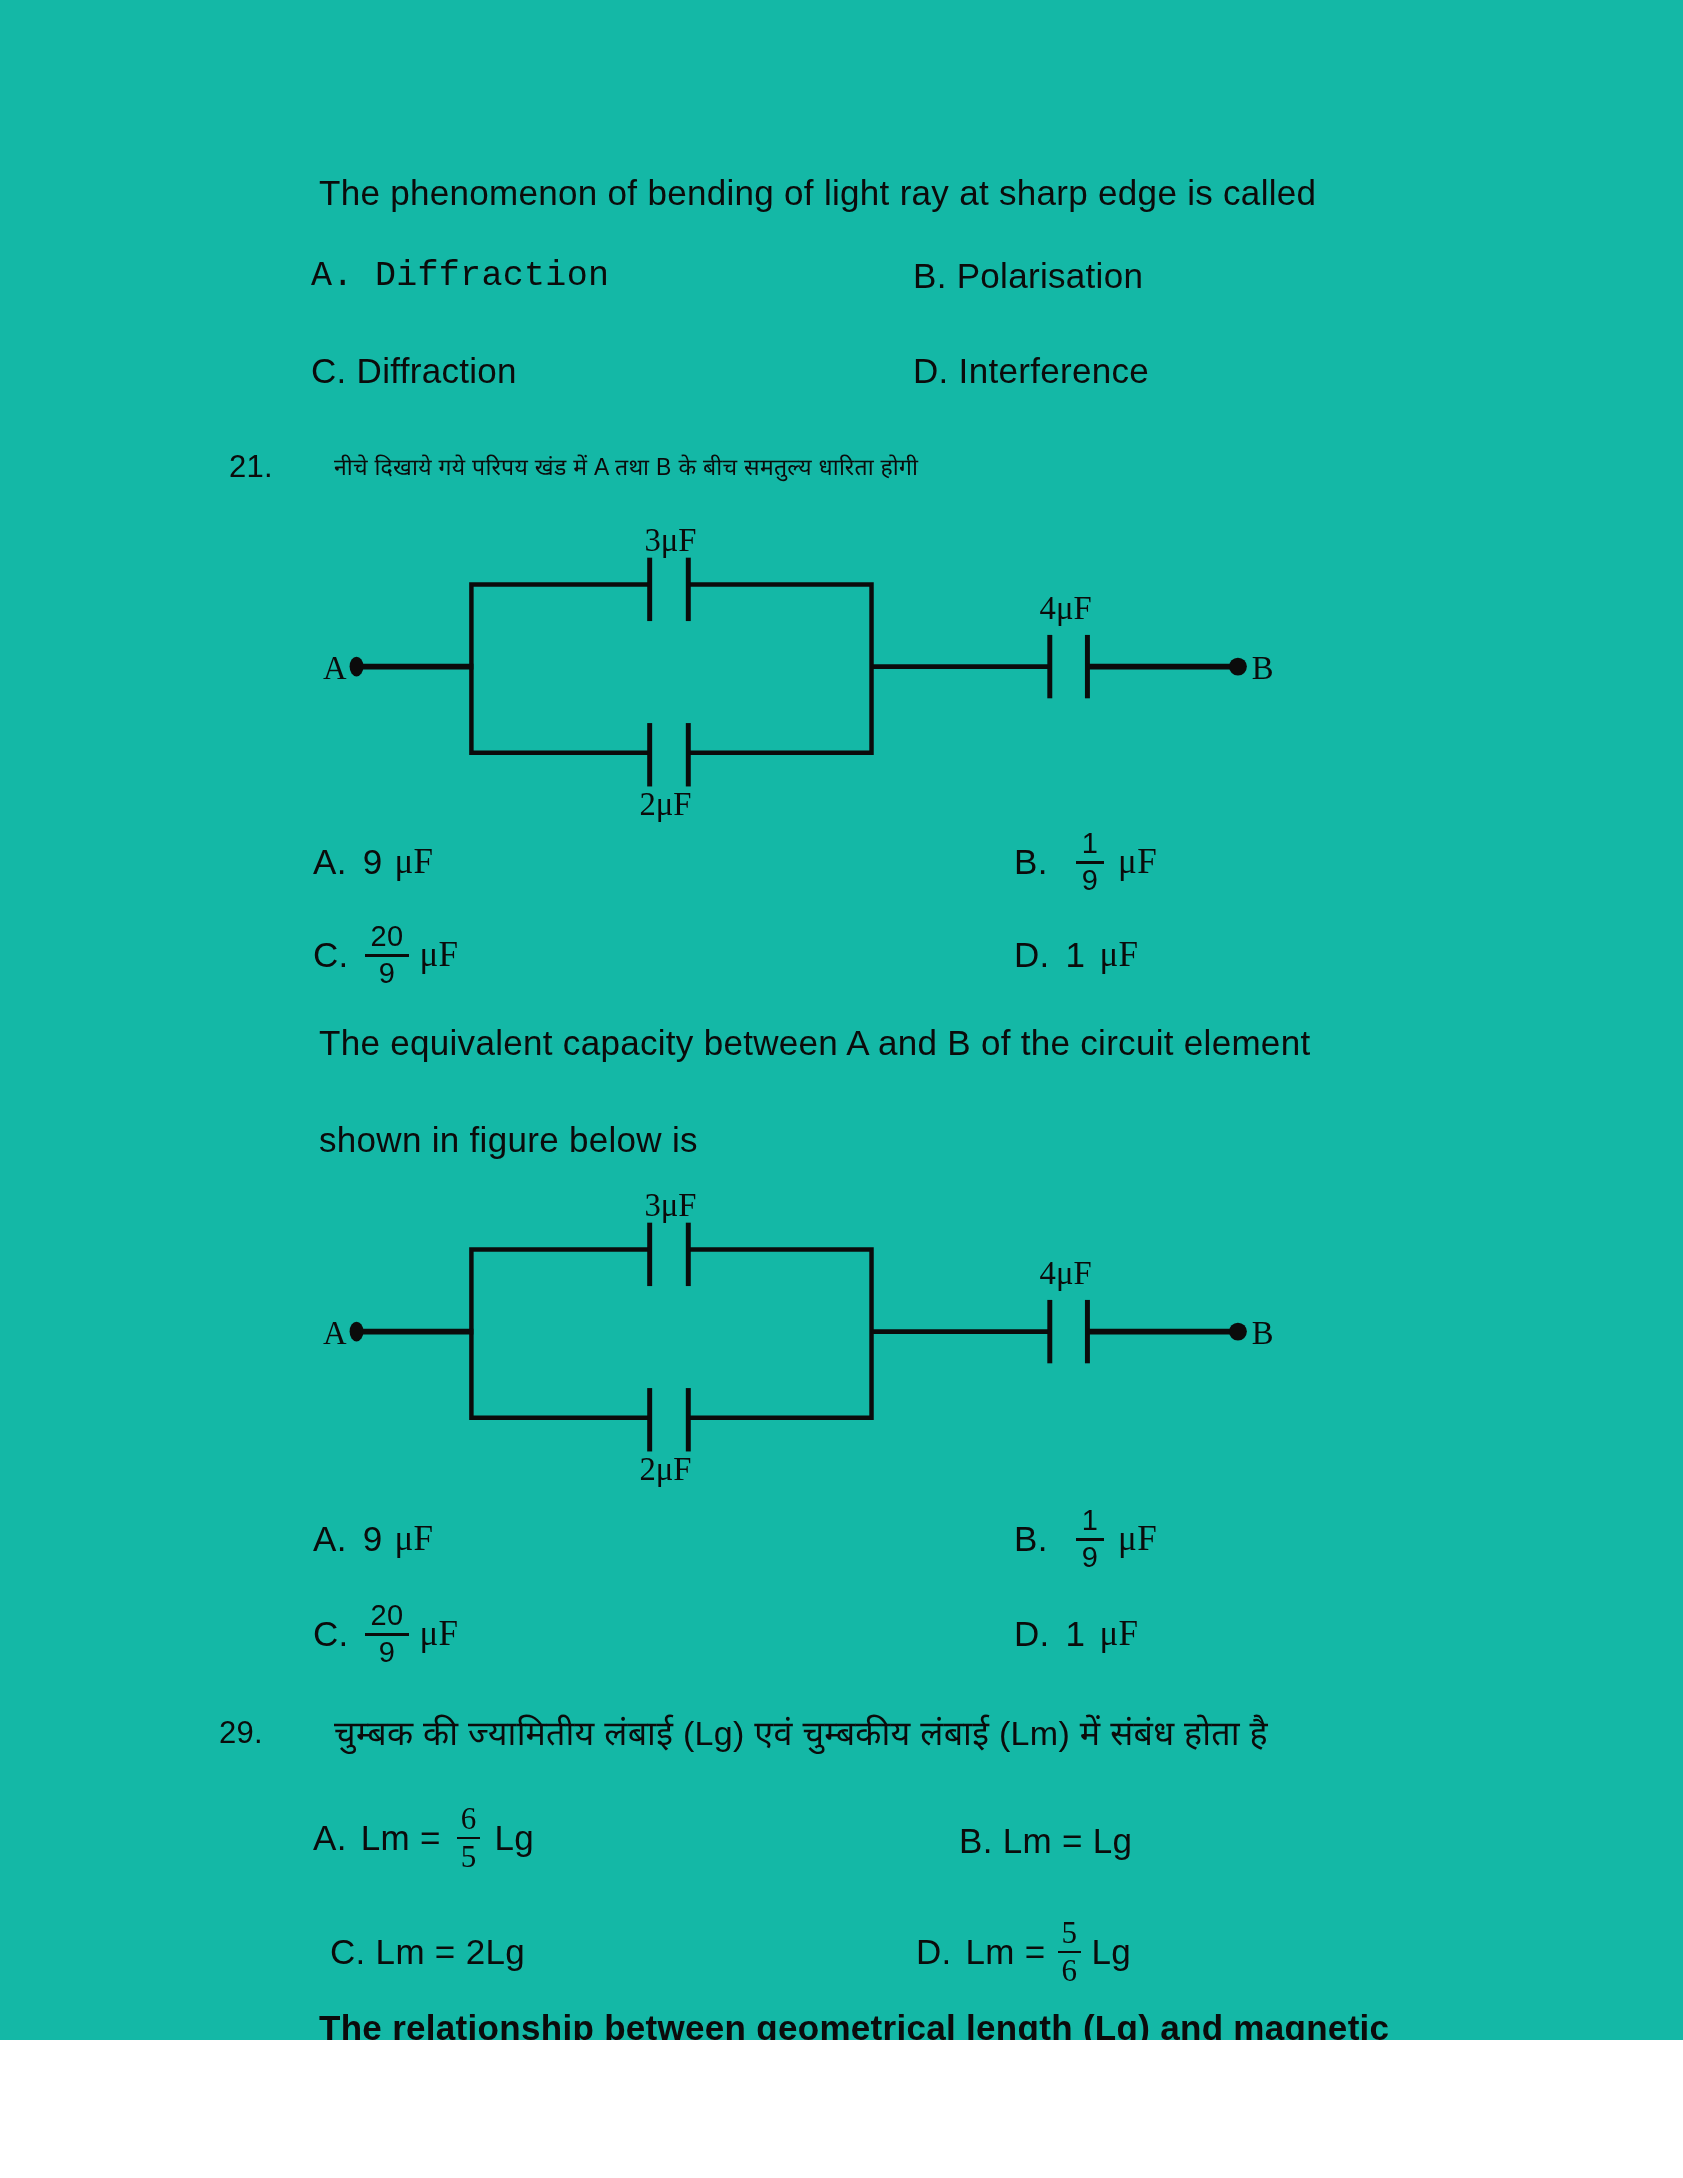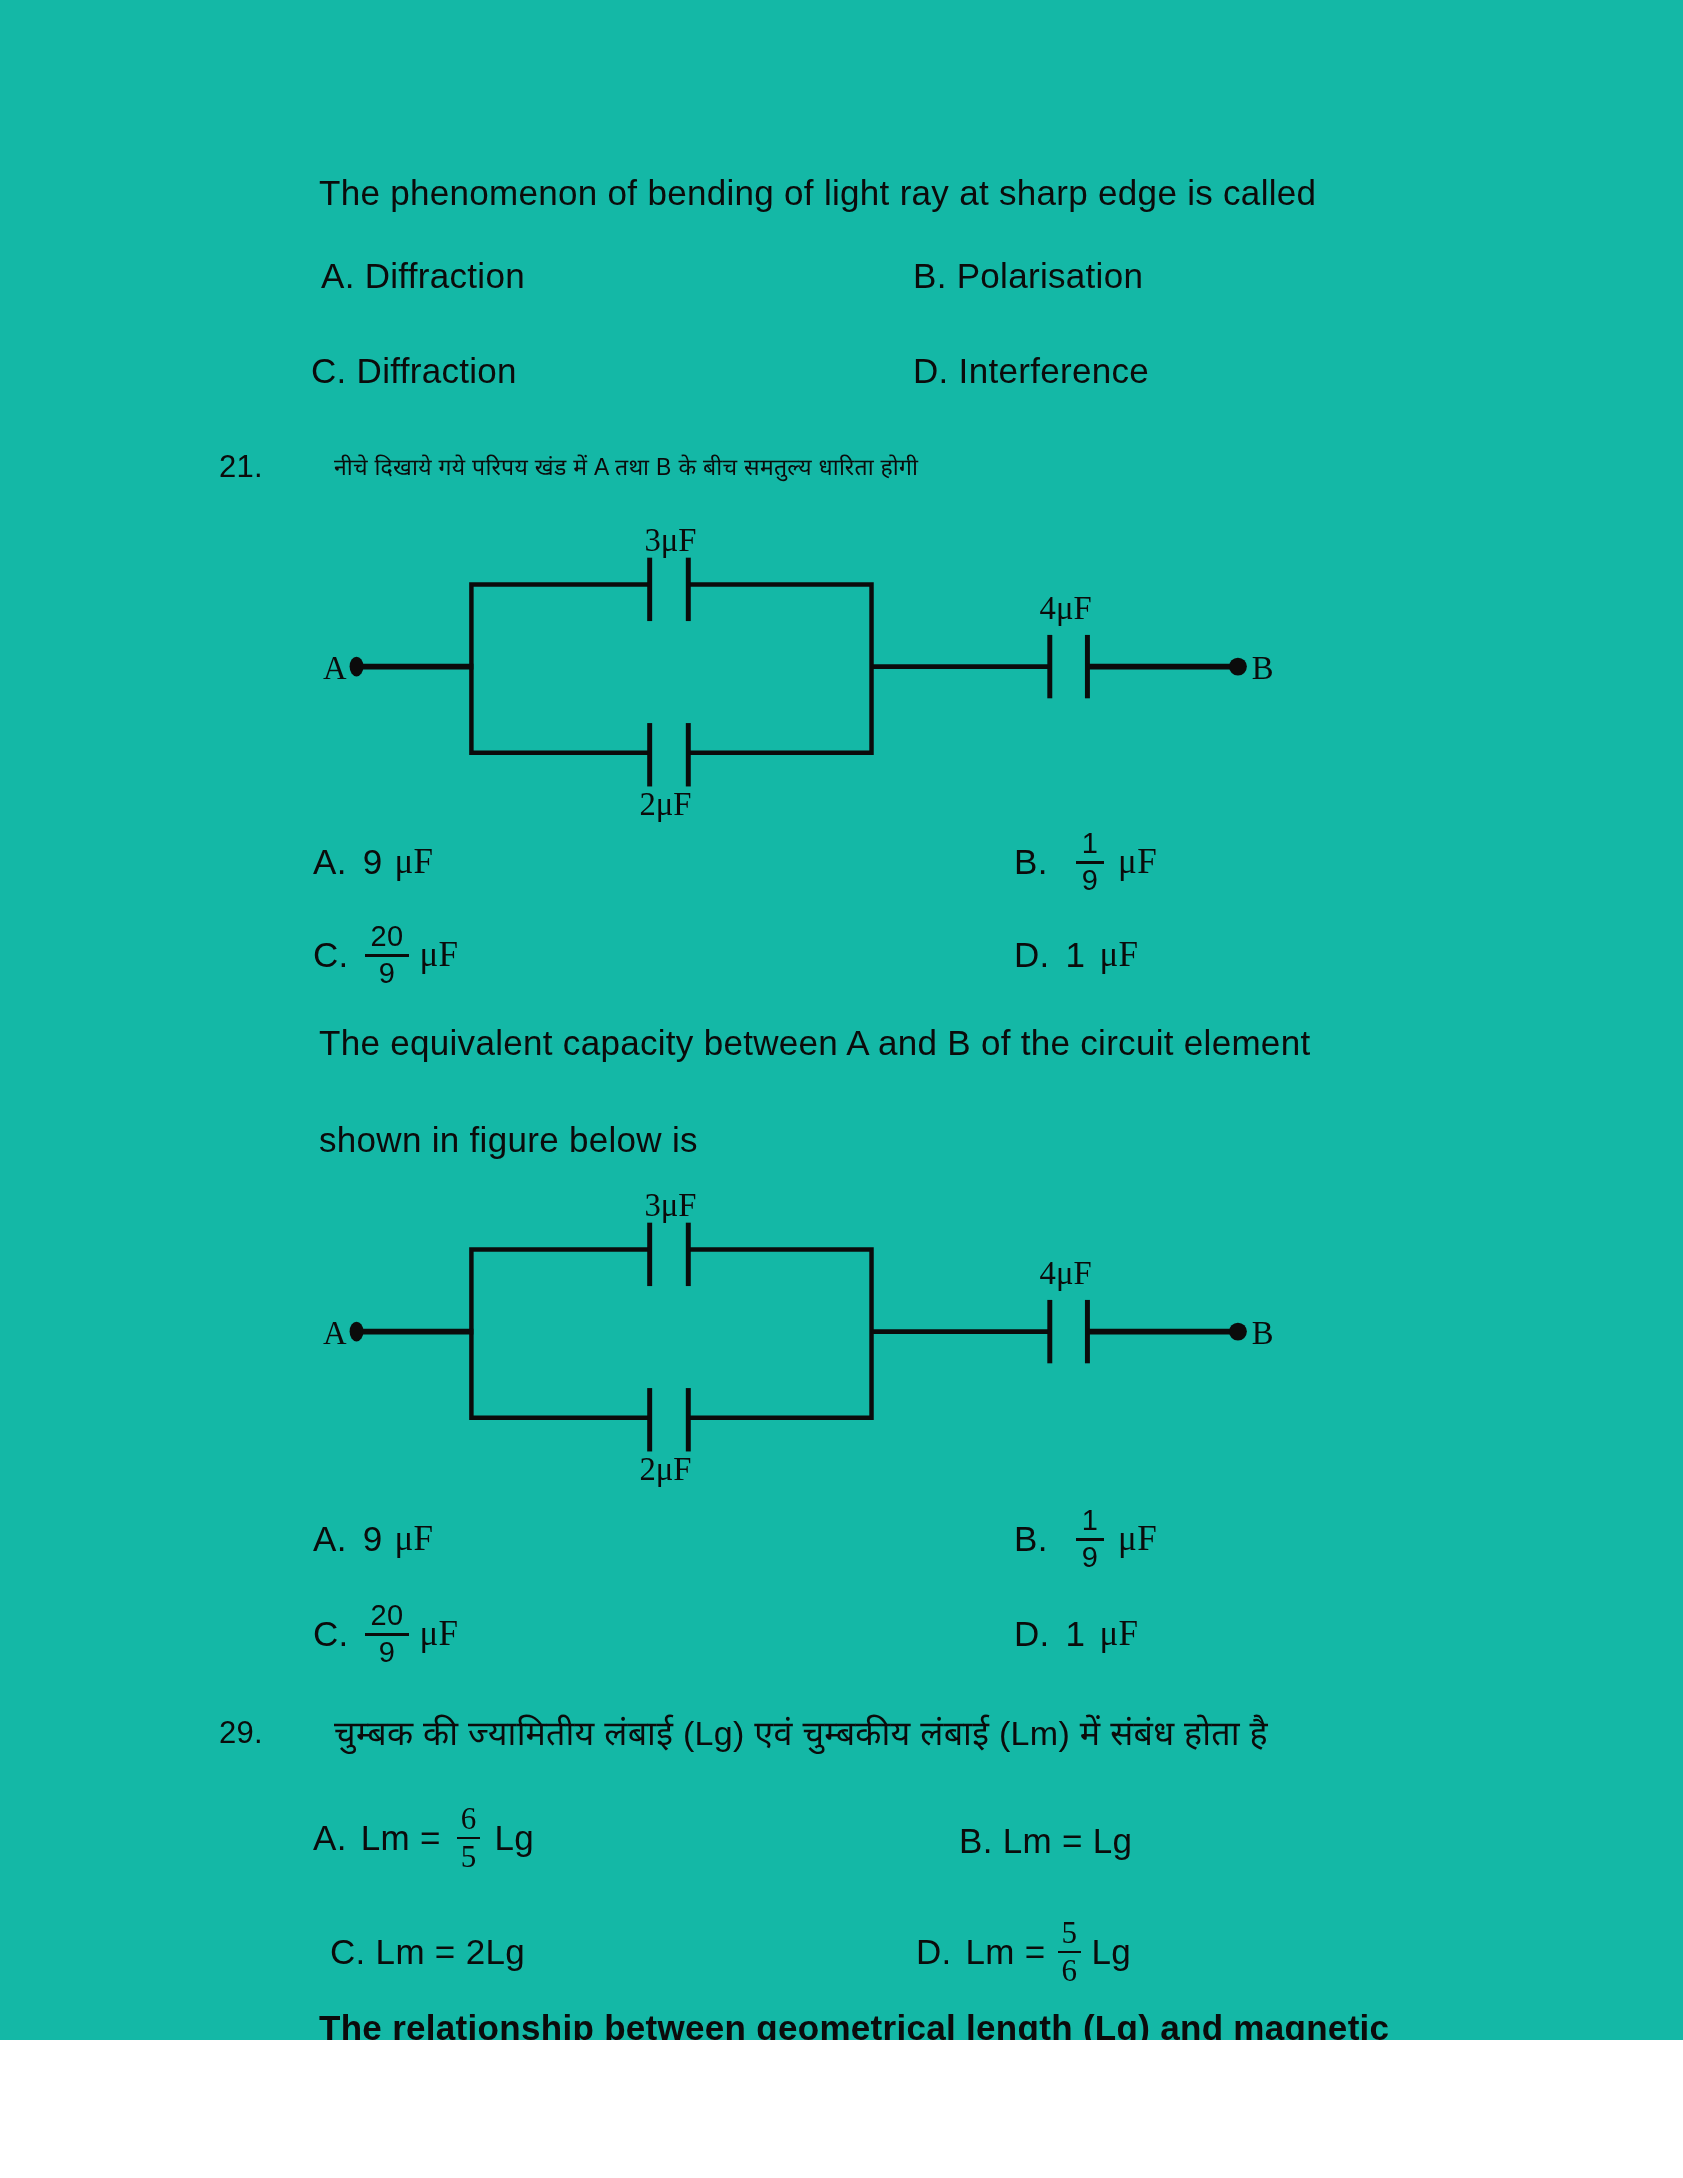--- a/index.html
+++ b/index.html
@@ -39,34 +39,34 @@
     font-family: "Liberation Serif", serif; font-size: 33px; fill: #0b0b0b;
   }
   svg.circuit .stroke { stroke: #0b0b0b; fill: none; }
 </style>
 </head>
 <body>
 
 <div class="page">
 
   <div class="line" style="left:319px; top:170px;">The phenomenon of bending of light ray at sharp edge is called</div>
-  <div class="opt" style="left:321px; top:253px;">
+  <div class="opt" style="left:311px; top:253px;font-family:Liberation Mono, monospace;">
     <span>A. Diffraction</span>
   </div>
   <div class="opt" style="left:913px; top:253px;">
     <span>B. Polarisation</span>
   </div>
   <div class="opt" style="left:311px; top:348px;">
     <span>C. Diffraction</span>
   </div>
   <div class="opt" style="left:913px; top:348px;">
     <span>D. Interference</span>
   </div>
 
-  <div class="line qnum" style="left:219px; top:444px;">21.</div>
+  <div class="line qnum" style="left:229px; top:444px;">21.</div>
   <div class="line" style="left:334px; top:444px; font-size:23px;">नीचे दिखाये गये परिपय खंड में A तथा B के बीच समतुल्य धारिता होगी</div>
 
   <svg class="circuit" style="left:307px; top:515px;" width="1030" height="327" viewBox="0 0 1040 330">
     <path class="stroke" d="M346,70 H166 V240 H346 M385,70 H570 V240 H385" stroke-width="4.5"></path>
     <line class="stroke" x1="346" y1="43" x2="346" y2="107" stroke-width="5"></line>
     <line class="stroke" x1="385" y1="43" x2="385" y2="107" stroke-width="5"></line>
     <line class="stroke" x1="346" y1="210" x2="346" y2="274" stroke-width="5"></line>
     <line class="stroke" x1="385" y1="210" x2="385" y2="274" stroke-width="5"></line>
     <ellipse cx="50" cy="153" rx="7" ry="10" fill="#0b0b0b"></ellipse>
     <line class="stroke" x1="54" y1="153" x2="168" y2="153" stroke-width="6"></line>

